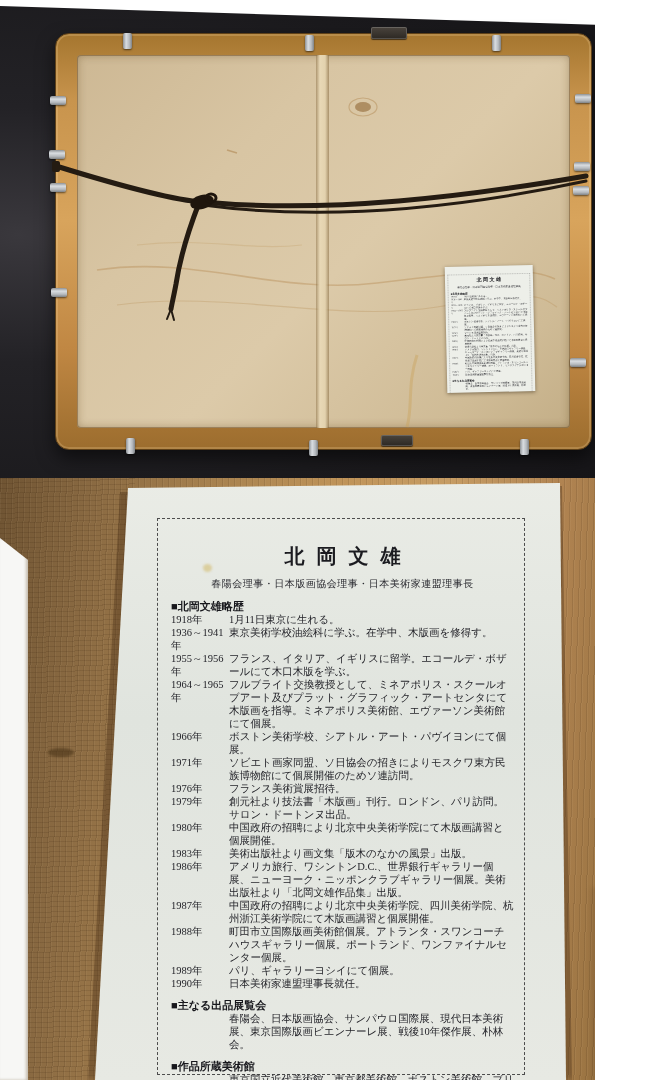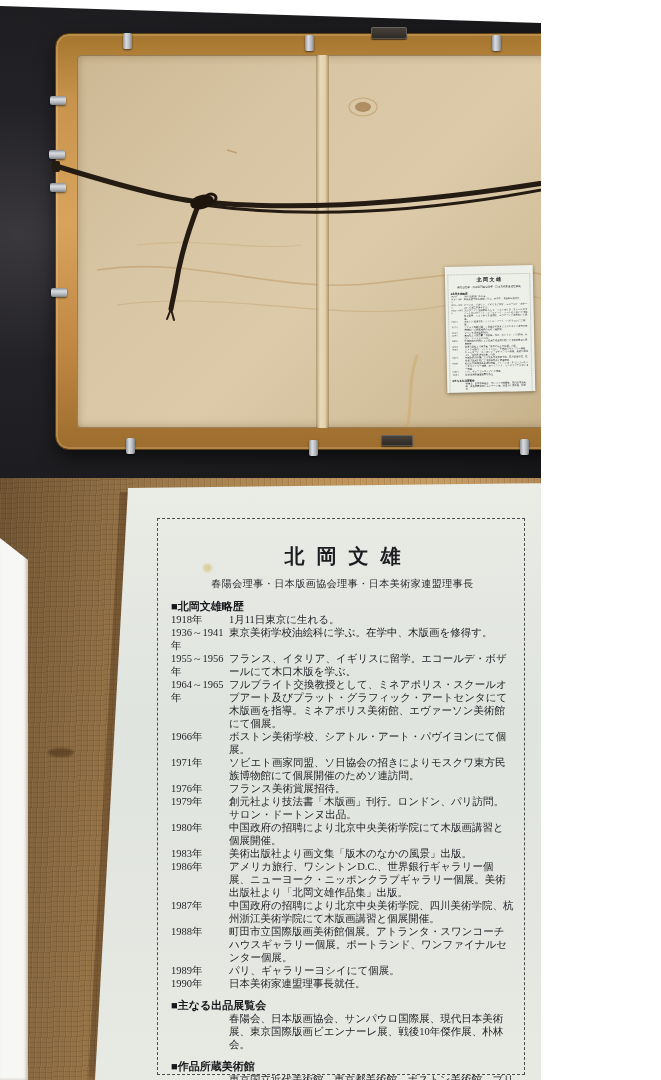--- a/index.html
+++ b/index.html
@@ -1,16 +1,16 @@
 <!DOCTYPE html>
 <html><head>
 <meta charset="utf-8">
 <style>
   html,body{margin:0;padding:0;background:#ffffff;}
-  .page{position:relative;width:541px;height:1080px;overflow:hidden;background:#fff;
+  .page{position:relative;width:595px;height:1080px;overflow:hidden;background:#fff;
         font-family:"Liberation Serif","DejaVu Serif",serif;}
 
   
   .photo1{position:absolute;left:0;top:0;width:661px;height:478px;background:#fff;overflow:hidden;}
   .p1-dark{position:absolute;left:-30px;top:5px;right:-8px;bottom:-34px;
            background:radial-gradient(120% 90% at 8% 45%, #3a383d 0%, #232226 28%, #1b1a1d 60%, #141316 100%);
            transform:rotate(1.8deg);transform-origin:0 0;}
   .frame{position:absolute;left:55px;top:33px;width:535px;height:415px;border-radius:14px;
          background:linear-gradient(180deg,#a5762f 0%,#c8944d 16%,#d8a45c 45%,#c08743 76%,#9c6d2e 100%);
          border:1px solid #5f4118;

